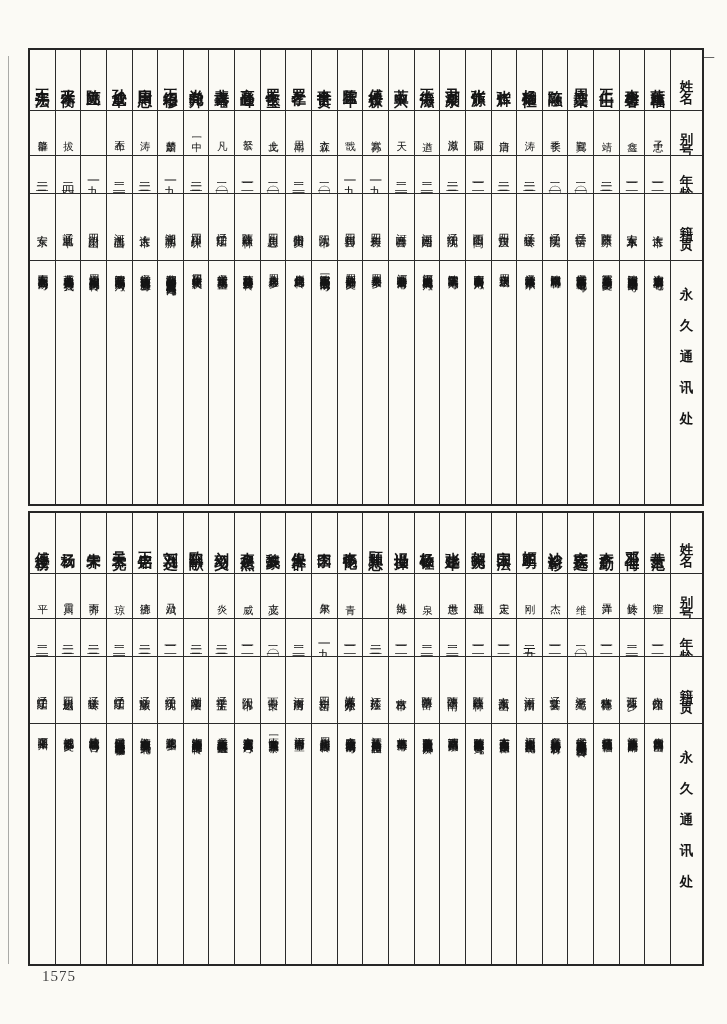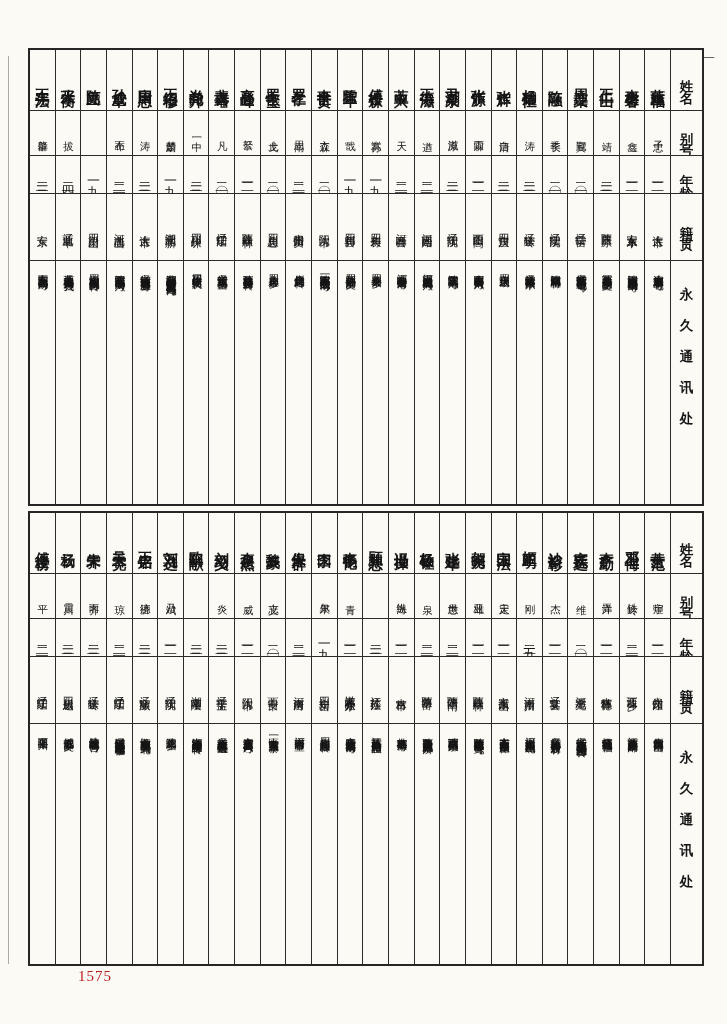--- a/index.html
+++ b/index.html
@@ -18,21 +18,21 @@
   .scan-line {
     position:absolute; left:8px; top:56px; width:1px; height:908px;
     background:rgba(40,40,40,.38);
   }
   .corner-mark {
     position:absolute; left:703px; top:50px;
     font-size:12px; color:#333;
   }
   .page-number {
     position:absolute; left:42px; top:968px;
-    font-size:15px; letter-spacing:1px; color:#b91c1c;margin-left:36px;
+    font-size:15px; letter-spacing:1px; color:#404040;
   }
   .reg-table {
     position:absolute; left:28px; width:676px;
     border:2px solid #262626;
     display:flex;
     flex-direction:row-reverse; 
     background:#fbfaf5;
   }
   #table-0 { top:48px;  height:458px; }
   #table-1 { top:511px; height:455px; }

